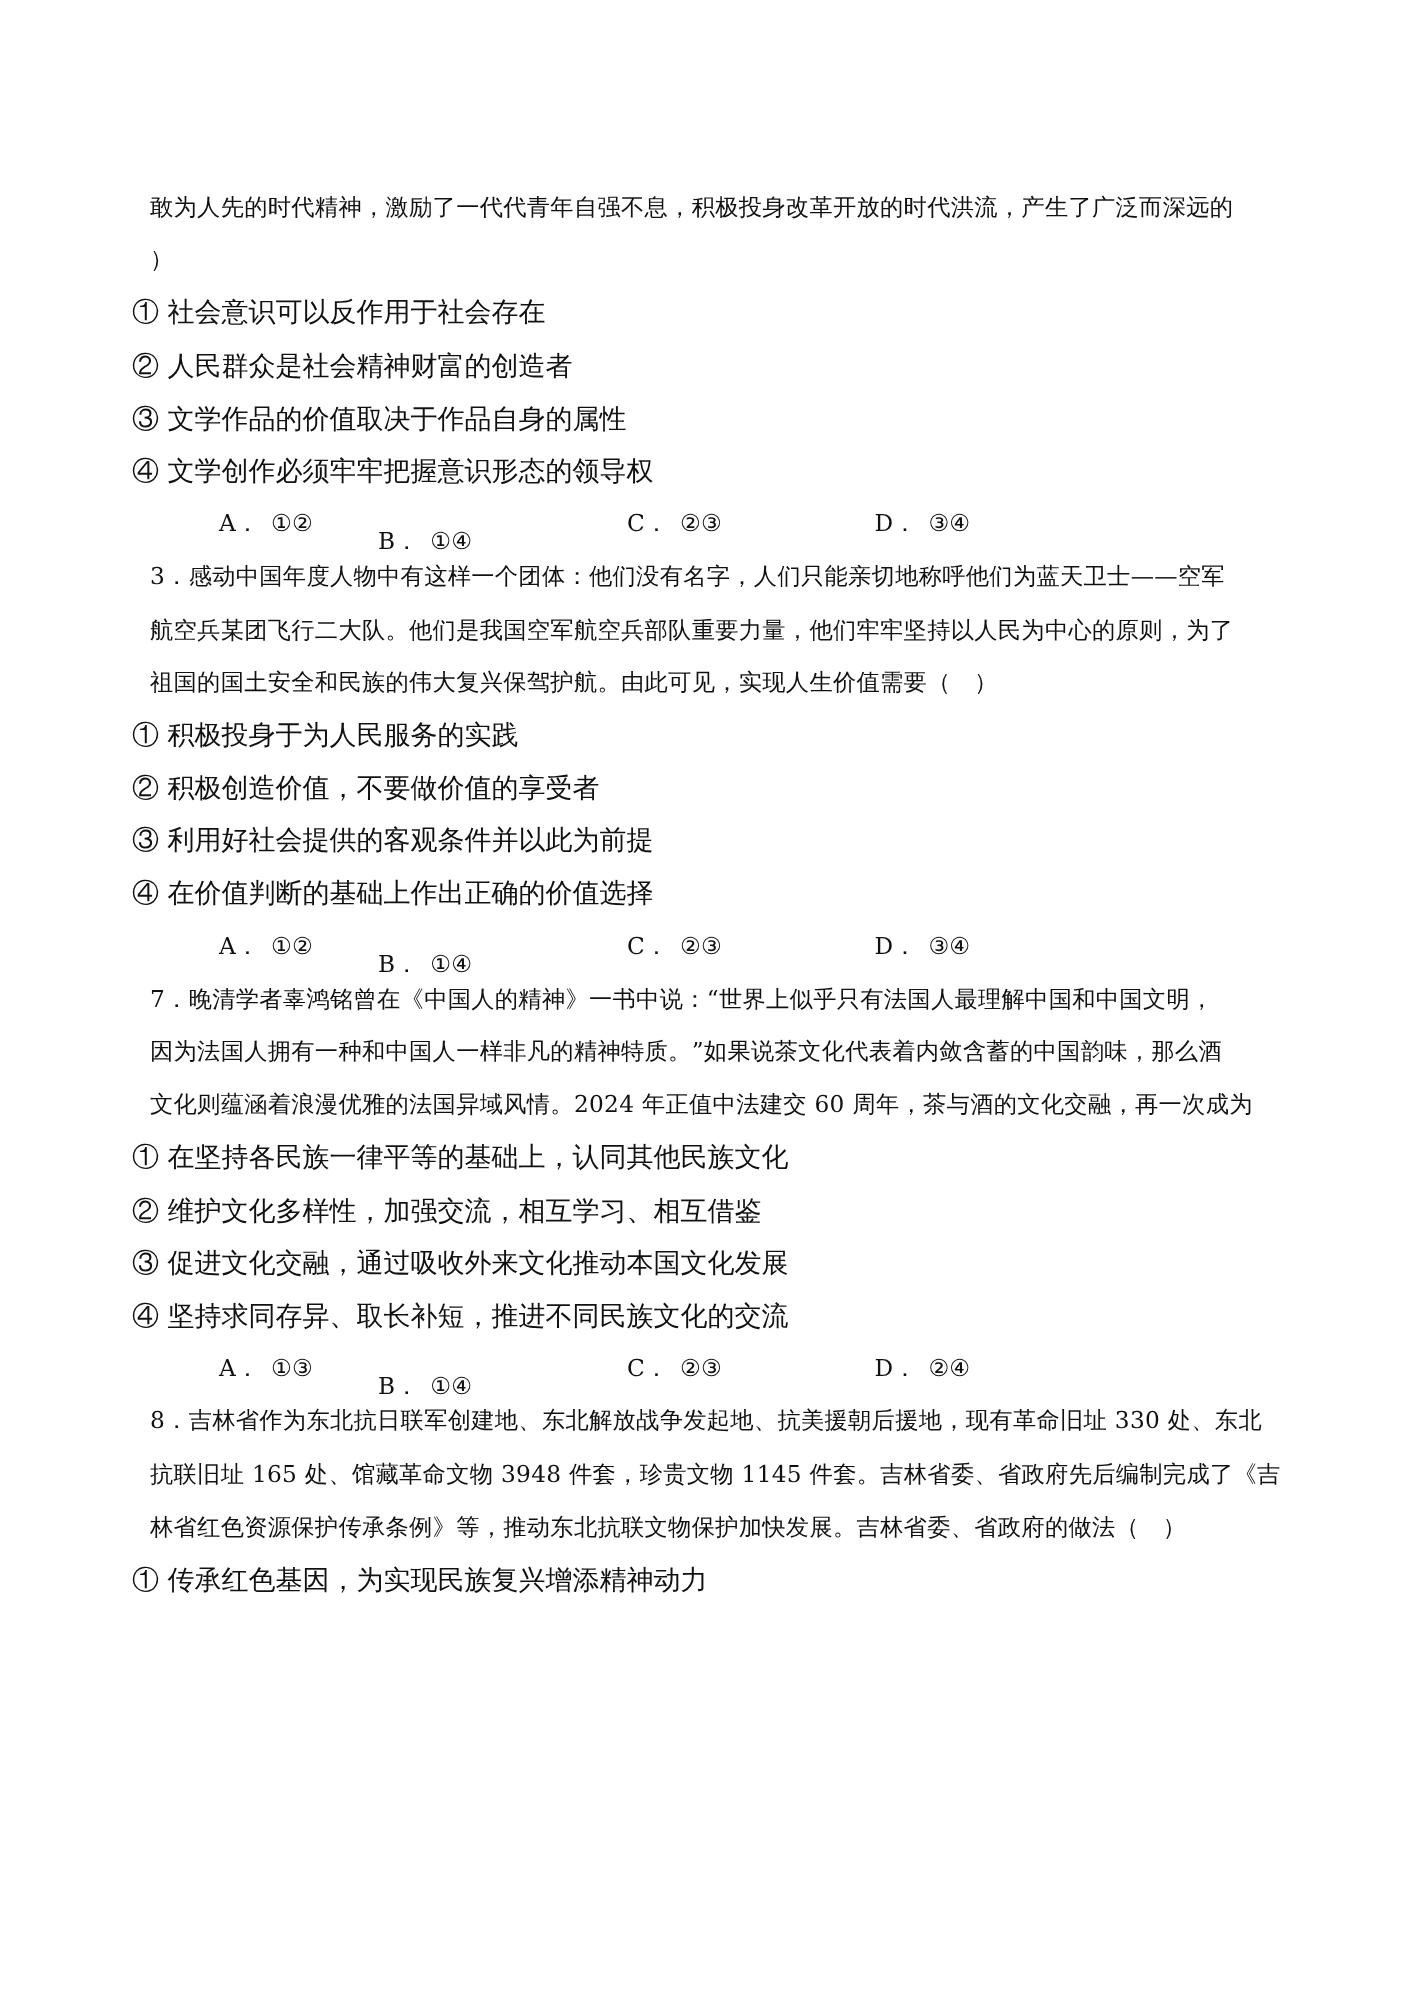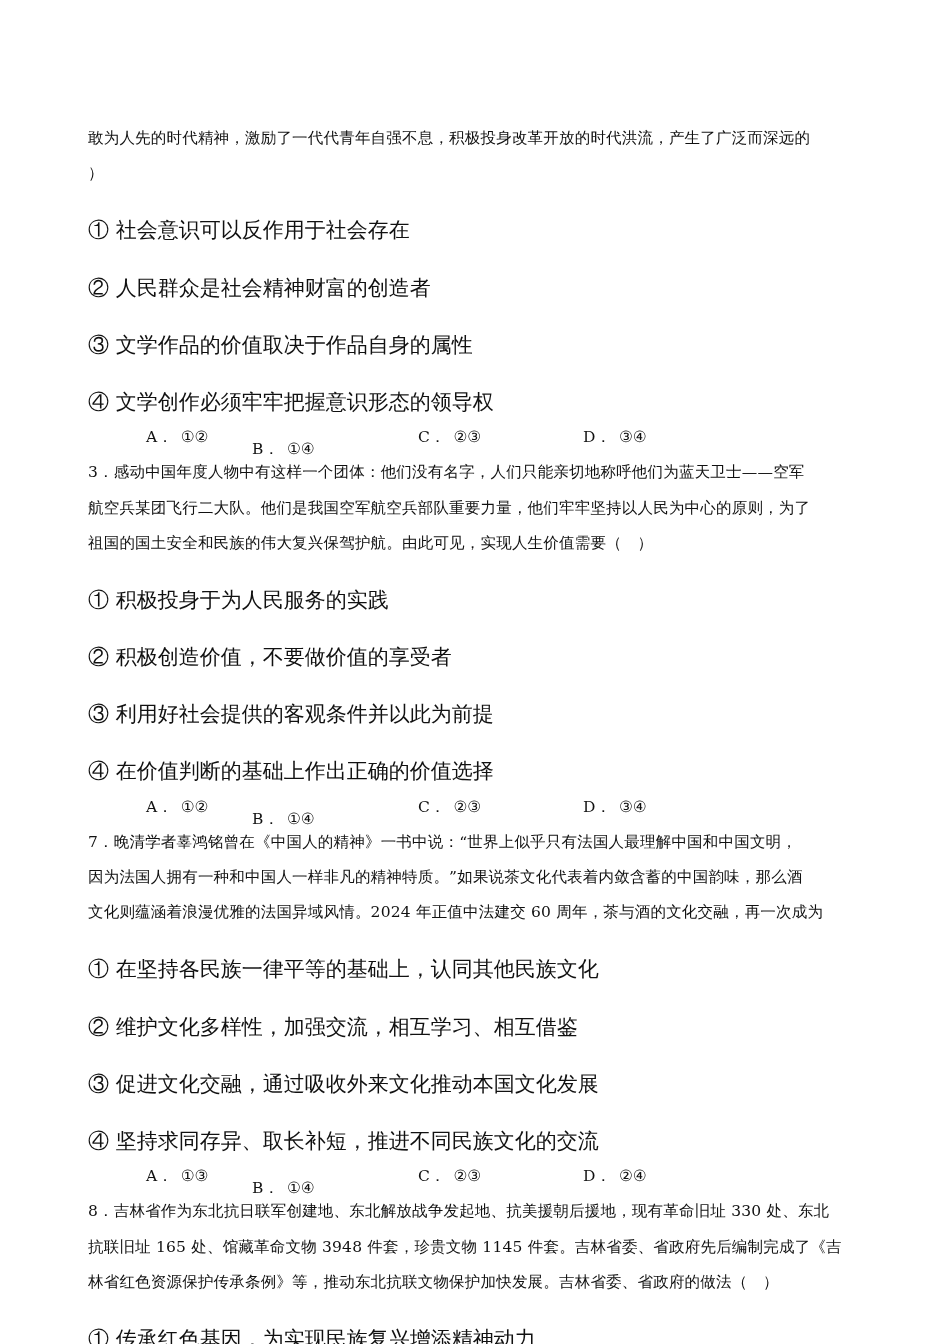--- a/index.html
+++ b/index.html
@@ -20,27 +20,27 @@
     left: 88px;
     top: 121px;
     width: 780px;
   }
   .line {
     font-size: 15.5px;
     line-height: 35.2px;
     height: 35.2px;
     white-space: nowrap;
     letter-spacing: 0.2px;
+    margin-left: 12px;
   }
   .opt {
-    font-size: 21px;
+    font-size: 18px;
     line-height: 35.2px;
     height: 35.2px;
     white-space: nowrap;
-    margin-top: 22px;
   }
   .choices {
     position: relative;
     height: 35.2px;
     font-size: 15.5px;
     line-height: 35.2px;
     white-space: nowrap;
   }
   .choice {
     position: absolute;

